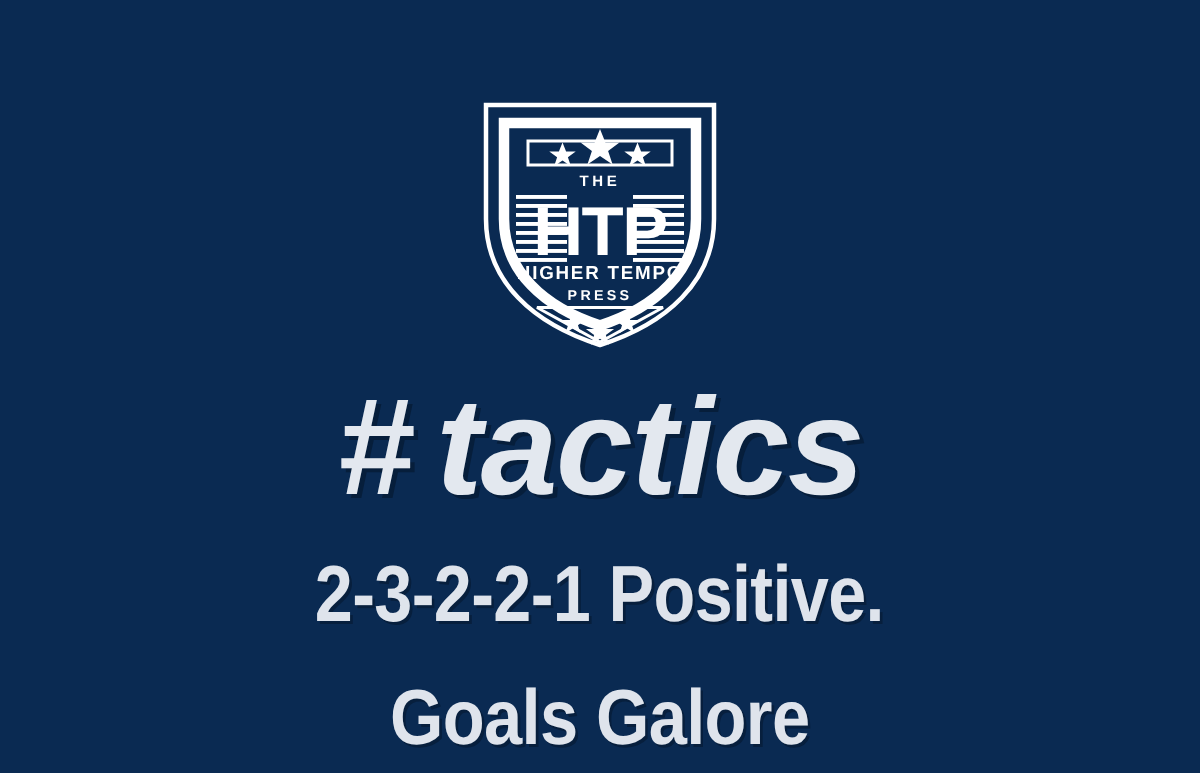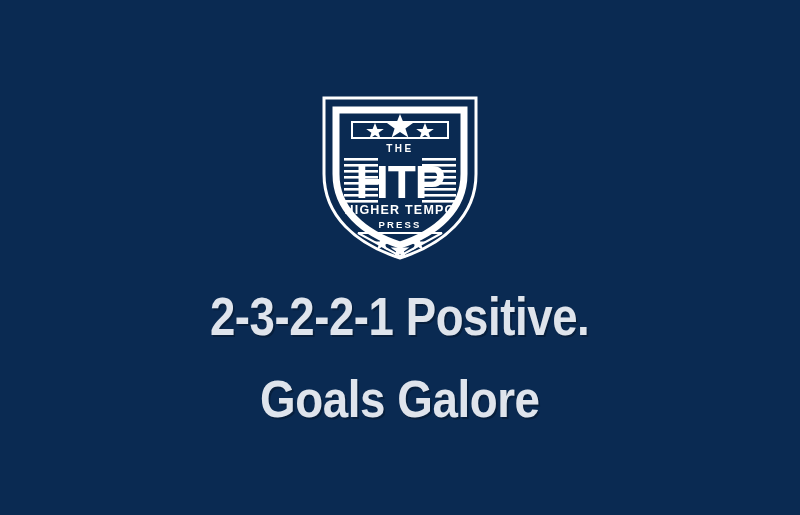--- a/index.html
+++ b/index.html
@@ -14,21 +14,20 @@
     overflow: hidden;
   }
   .card {
     position: relative;
     width: 800px;
     height: 364px;
     background: #0a2a52;
     display: flex;
     flex-direction: column;
     align-items: center;
-    margin-top: 28px;
   }
 
   
   .logo-wrap {
     margin-top: 58px;
     width: 172px;
     height: 178px;
     display: block;
   }
   .logo-wrap svg {
@@ -132,17 +131,20 @@
       <text x="86" y="142" text-anchor="middle" fill="#ffffff" font-family="Liberation Sans, sans-serif" font-size="9.5" font-weight="bold" letter-spacing="2.2">PRESS</text>
 
       <path d="M44 147 H128 L86 170 Z" fill="none" stroke="#ffffff" stroke-width="2"></path>
       <polygon points="68,150 70.2,155.4 76,155.4 71.3,158.8 73.1,164.2 68,160.8 62.9,164.2 64.7,158.8 60,155.4 65.8,155.4" fill="#ffffff"></polygon>
       <polygon points="104,150 106.2,155.4 112,155.4 107.3,158.8 109.1,164.2 104,160.8 98.9,164.2 100.7,158.8 96,155.4 101.8,155.4" fill="#ffffff"></polygon>
       <polygon points="86,155 88.6,161.4 95.4,161.4 89.9,165.4 92,171.8 86,167.8 80,171.8 82.1,165.4 76.6,161.4 83.4,161.4" fill="#ffffff"></polygon>
     </svg>
   </div>
 
   <div class="text-block">
+    <div class="hashtag-line">
+      <span class="hash-sym">#</span><span>tactics</span>
+    </div>
     <div class="subtitle-one">2-3-2-2-1 Positive.</div>
     <div class="subtitle-two">Goals Galore</div>
   </div>
 
 </div>
 
 </body></html>

